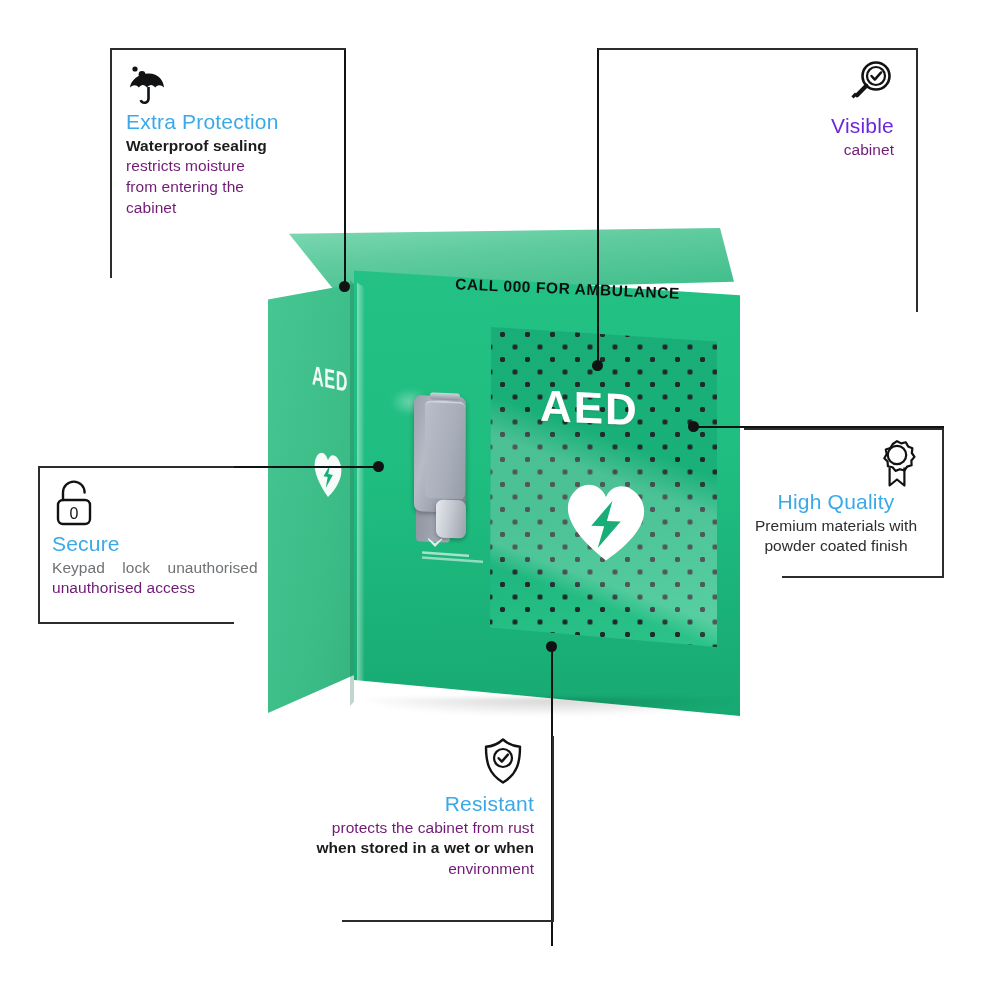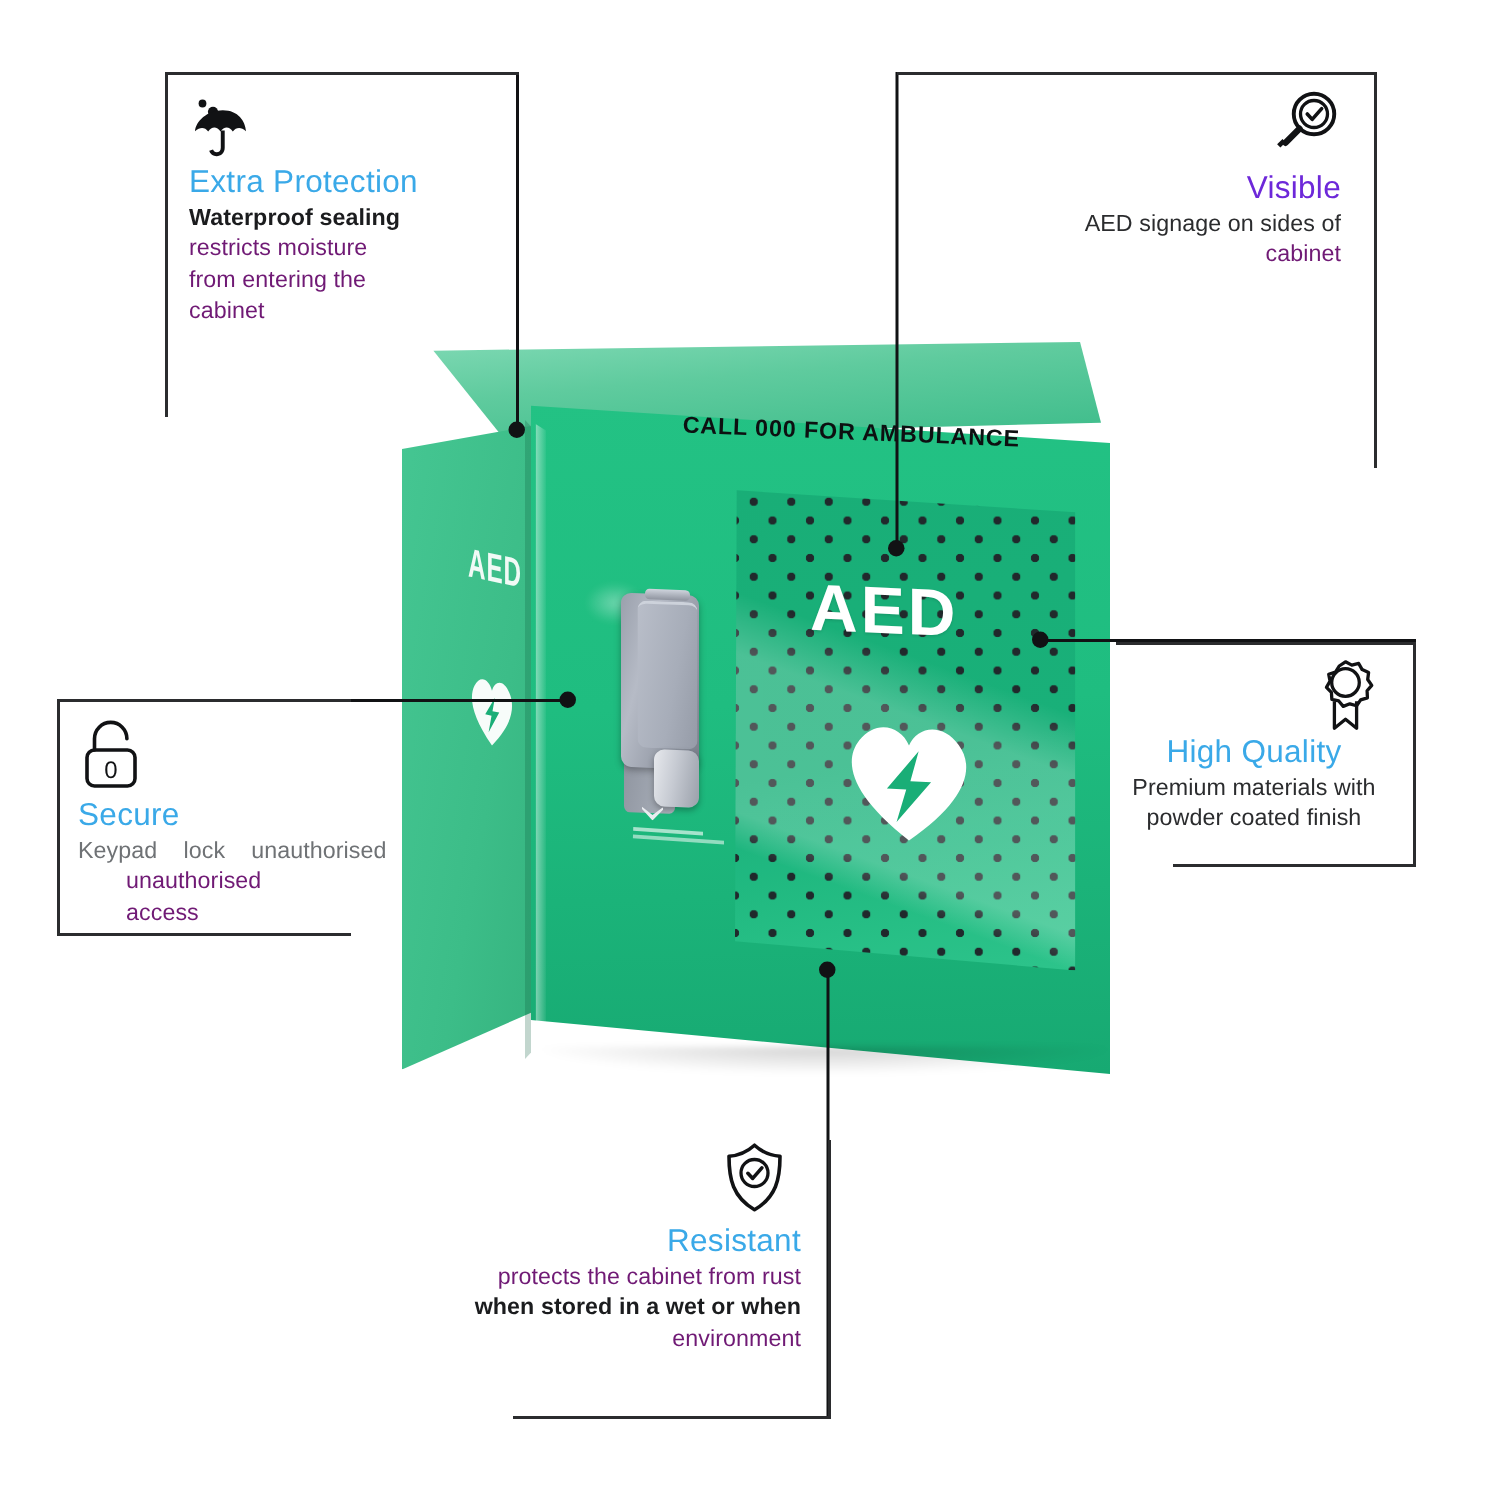--- a/index.html
+++ b/index.html
@@ -271,42 +271,41 @@
         <circle cx="30" cy="18" r="13.5" fill="none" stroke="#111214" stroke-width="2.6"></circle>
         <circle cx="30" cy="18" r="9" fill="none" stroke="#111214" stroke-width="2.2"></circle>
         <path d="M25.5 18 l3.3 3.6 l6.3 -7.2" fill="none" stroke="#111214" stroke-width="2.4" stroke-linecap="round" stroke-linejoin="round"></path>
         <path d="M20.3 27.8 L11 37.2" stroke="#111214" stroke-width="4.2" stroke-linecap="round"></path>
         <path d="M11.2 36.8 l-3.6 3.6 l-2.2 -2.2 l3.6 -3.6 z" fill="#111214"></path>
       </svg>
     </div>
 
     <div style="position:absolute;right:24px;top:66px;width:270px;text-align:right;">
       <div class="title" style="color:#6d28d9;">Visible</div>
-      <div class="line ln-mid">AED signage on sides of</div>
       <div class="line ln-gray">cabinet</div>
     </div>
   </div>
 
   <div class="callout" style="left:38px;top:466px;width:196px;height:158px;">
     <div class="rule h" style="left:0;top:0;width:196px;"></div>
     <div class="rule v" style="left:0;top:0;height:158px;"></div>
     <div class="rule h" style="left:0;top:156px;width:196px;"></div>
 
     <div class="icon" style="position:absolute;left:14px;top:12px;">
       <svg width="46" height="52" viewBox="0 0 46 52" aria-hidden="true">
         <path d="M11 22 V14.5 C11 8.4 15.8 3.6 21.8 3.6 C27.8 3.6 32.6 8.4 32.6 14.5" fill="none" stroke="#111214" stroke-width="2.4" stroke-linecap="round"></path>
         <rect x="6" y="22" width="32" height="24" rx="5" fill="none" stroke="#111214" stroke-width="2.4"></rect>
         <text x="22" y="40.5" font-family="'Liberation Sans',sans-serif" font-size="16" fill="#111214" text-anchor="middle">0</text>
       </svg>
     </div>
 
     <div style="position:absolute;left:14px;top:66px;width:170px;">
       <div class="title" style="color:#3aa9e8;text-align:left;">Secure</div>
       <div class="line ln-just">Keypad    lock    unauthorised</div>
-      <div class="line ln-gray" style="white-space:normal;margin-left:32px;">unauthorised access</div>
+      <div class="line ln-gray" style="white-space:normal;">unauthorised access</div>
     </div>
   </div>
 
   <div class="callout" style="left:744px;top:428px;width:200px;height:150px;">
     <div class="rule h" style="left:0;top:0;width:200px;"></div>
     <div class="rule v" style="left:198px;top:0;height:150px;"></div>
     <div class="rule h" style="left:38px;top:148px;width:162px;"></div>
 
     <div class="icon" style="position:absolute;right:24px;top:10px;">
       <svg width="46" height="52" viewBox="0 0 46 52" aria-hidden="true">
@@ -316,21 +315,21 @@
       </svg>
     </div>
 
     <div style="position:absolute;right:20px;top:62px;width:176px;text-align:center;">
       <div class="title" style="color:#3aa9e8;">High Quality</div>
       <div class="line ln-mid">Premium materials with</div>
       <div class="line ln-mid">powder coated finish</div>
     </div>
   </div>
 
-  <div class="callout" style="left:290px;top:760px;width:264px;height:186px;">
+  <div class="callout" style="left:290px;top:736px;width:264px;height:186px;">
     <div class="rule v" style="left:262px;top:0;height:186px;"></div>
     <div class="rule h" style="left:52px;top:184px;width:212px;"></div>
 
     <div class="icon" style="position:absolute;right:28px;top:0px;">
       <svg width="46" height="50" viewBox="0 0 46 50" aria-hidden="true">
         <path d="M23 3.5 C17.5 8.5 11 10.5 6 10.8 C6 26 8.5 38 23 46.5 C37.5 38 40 26 40 10.8 C35 10.5 28.5 8.5 23 3.5 Z" fill="none" stroke="#111214" stroke-width="2.4" stroke-linejoin="round"></path>
         <circle cx="23" cy="22" r="9" fill="none" stroke="#111214" stroke-width="2.2"></circle>
         <path d="M18.6 22.2 l3.2 3.4 l6.1 -7" fill="none" stroke="#111214" stroke-width="2.4" stroke-linecap="round" stroke-linejoin="round"></path>
       </svg>
     </div>

